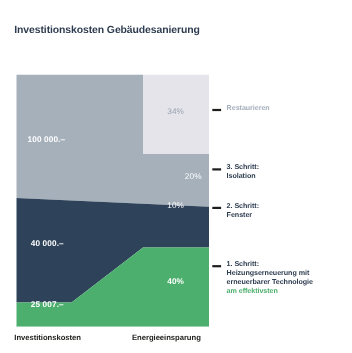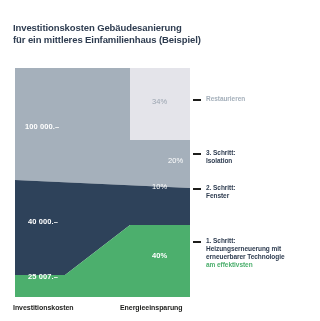--- a/index.html
+++ b/index.html
@@ -92,21 +92,20 @@
   }
   .legend-text span { display: block; }
 </style>
 </head>
 <body>
 
 <div id="root">
 
   <div class="title">
     <span>Investitionskosten Gebäudesanierung</span>
-    <span class="l2">für ein mittleres Einfamilienhaus (Beispiel)</span>
   </div>
 
   <div class="chart-area">
     <svg class="chart-svg" width="288" height="237" viewBox="0 0 288 237">
 
       <polygon points="130,8 190,8 190,80 130,80" fill="#e4e4ea"></polygon>
 
       <polygon points="15,8 130,8 130,80 190,80 190,128 15,120" fill="#a5b0bb"></polygon>
 
       <polygon points="15,120 190,128 190,165 130,165 65,215 15,215" fill="#2e425a"></polygon>

